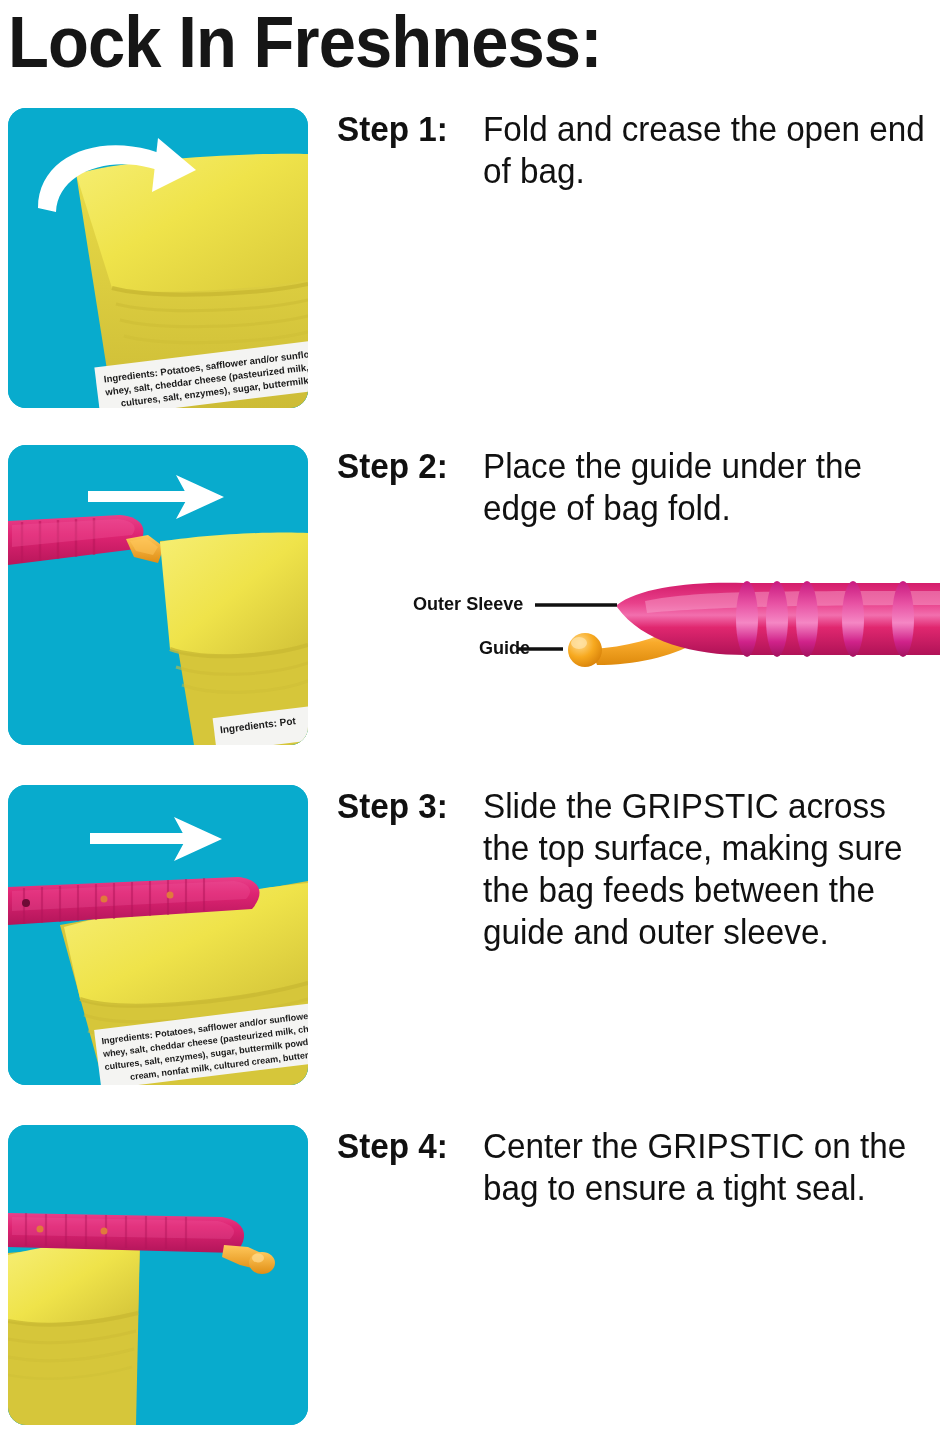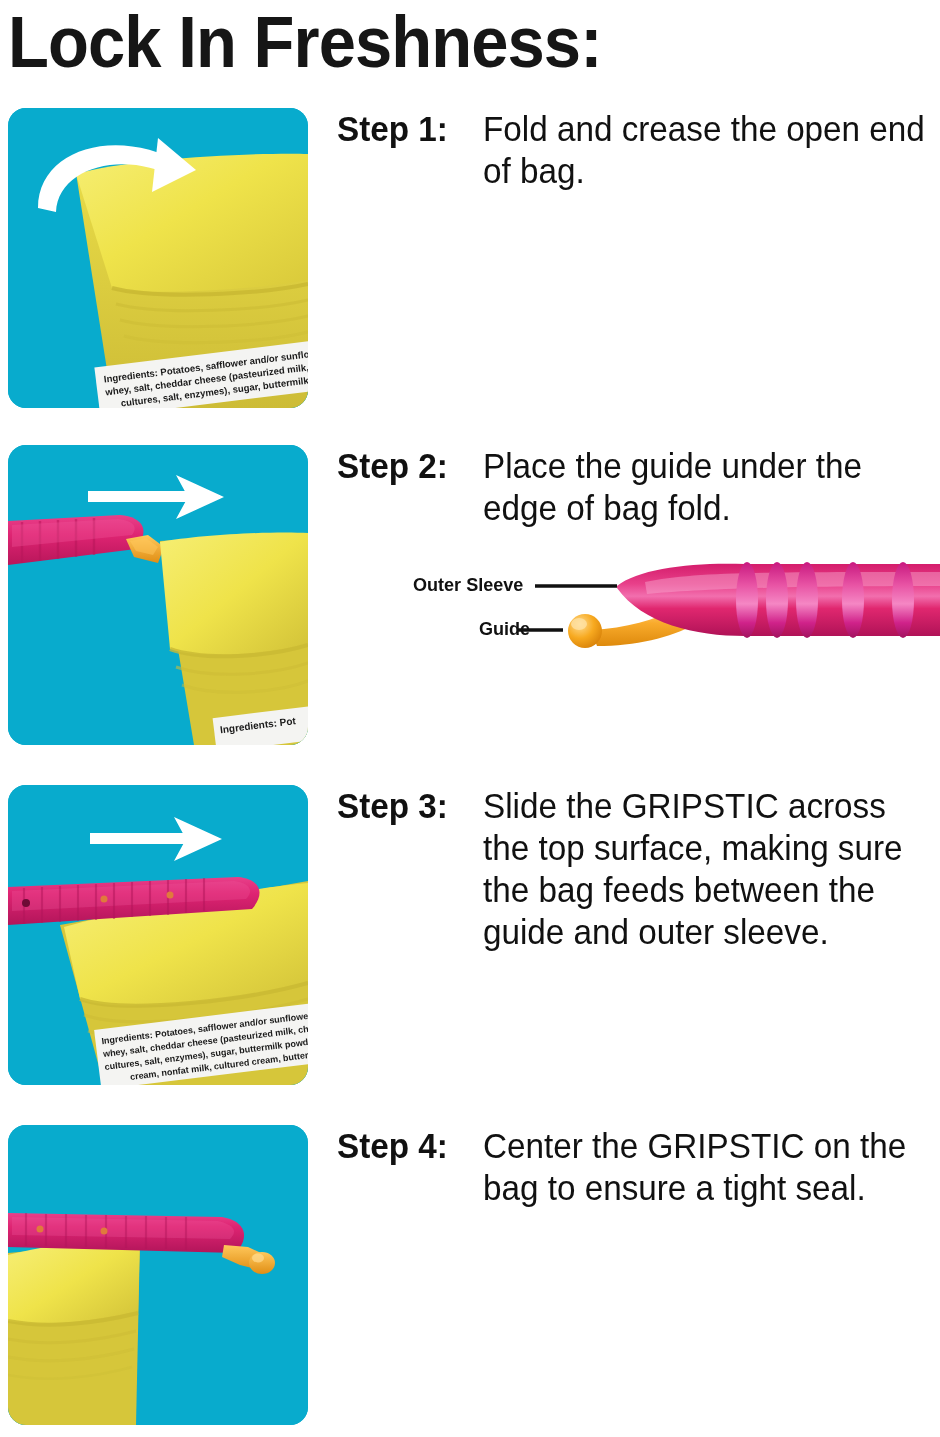--- a/index.html
+++ b/index.html
@@ -73,21 +73,21 @@
     line-height: 42px;
     color: #111111;
     transform: scaleX(0.95);
     transform-origin: left top;
   }
 
   
   .callout {
     position: absolute;
     left: 395px;
-    top: 546px;
+    top: 565px;
     width: 545px;
     height: 115px;
   }
   .callout svg { display: block; }
   .callout-label {
     position: absolute;
     font-family: "Liberation Sans Narrow", "Liberation Sans", sans-serif;
     font-weight: bold;
     font-size: 19px;
     color: #111111;

